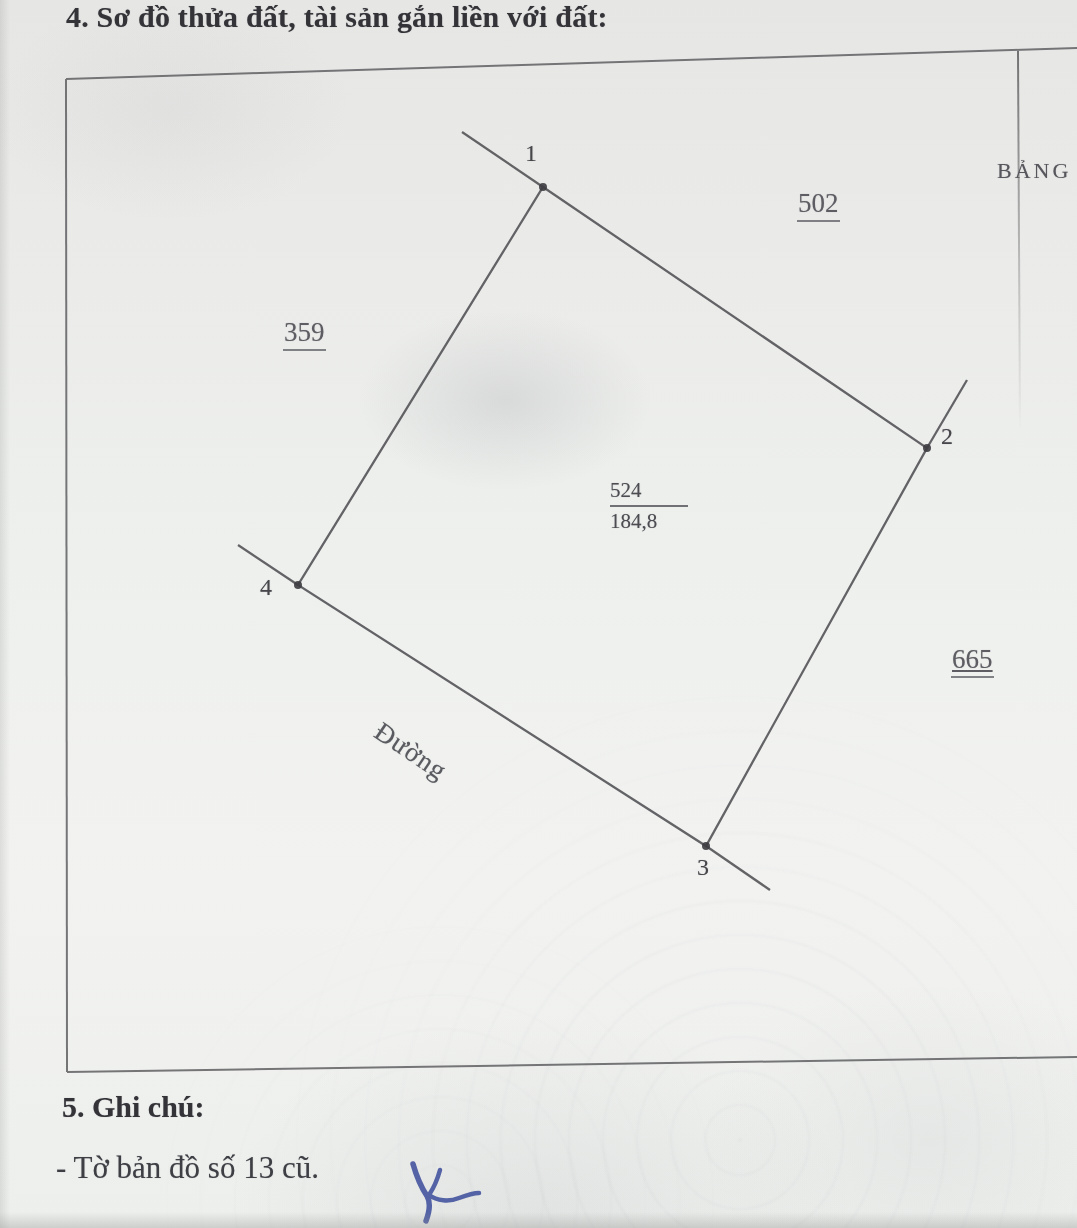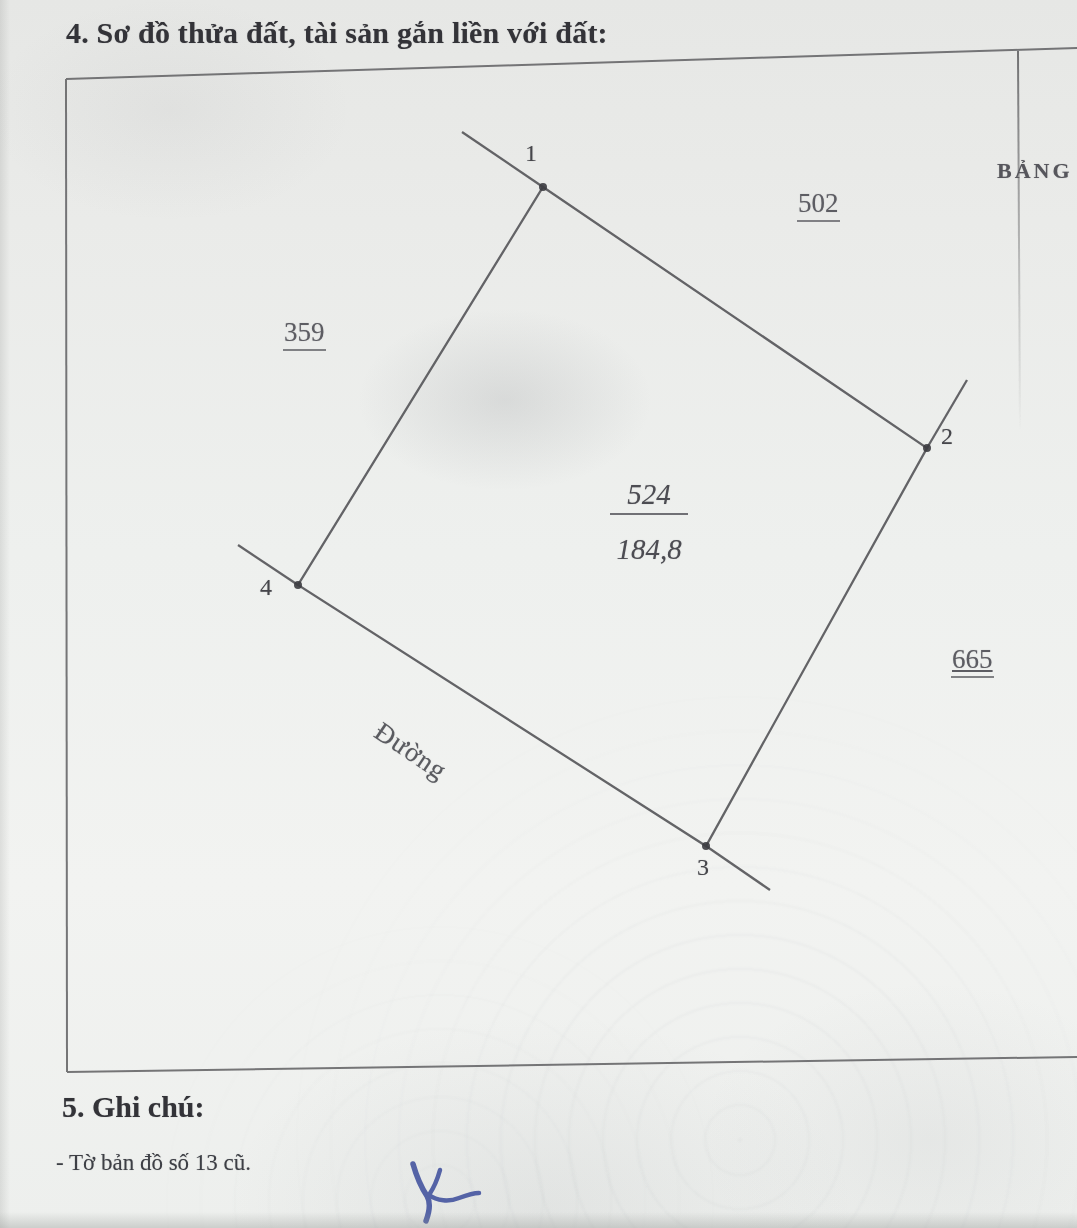--- a/index.html
+++ b/index.html
@@ -28,31 +28,31 @@
     position:absolute;pointer-events:none;border-radius:50%;
     background:repeating-radial-gradient(circle, rgba(130,140,150,.10) 0 2px, transparent 2px 34px);
     -webkit-mask-image:radial-gradient(circle, #000 30%, transparent 68%);
     mask-image:radial-gradient(circle, #000 30%, transparent 68%);
     filter:blur(1.2px);
   }
   .wm1{left:240px;top:640px;width:1000px;height:1000px;opacity:.55;}
   .wm2{left:120px;top:880px;width:640px;height:640px;opacity:.35;}
   .svg-layer{position:absolute;left:0;top:0;}
   .txt{position:absolute;color:#3a3a3e;text-shadow:0 0 1px rgba(60,60,66,.35);white-space:nowrap;}
-  .title{left:66px;top:16px;font-size:30px;font-weight:bold;color:#333338;letter-spacing:.2px;}
+  .title{left:66px;top:0;font-size:30px;font-weight:bold;color:#333338;letter-spacing:.2px;}
   .lbl{font-size:27px;color:#5d5d63;border-bottom:2px solid rgba(92,92,98,.75);padding:0 1px 1px 1px;}
   .vtx{font-size:24px;color:#46464b;}
-  .fraction{left:610px;top:478px;width:78px;text-align:center;font-size:29px;color:#4c4c52;font-style:italic;}
+  .fraction{left:610px;top:478px;width:78px;text-align:left;font-size:21px;color:#4c4c52;}
   .fraction .num{display:block;border-bottom:2px solid rgba(80,80,86,.8);padding-bottom:2px;}
-  .fraction .den{display:block;padding-top:2px;margin-top:16px;}
+  .fraction .den{display:block;padding-top:2px;}
   .road{left:386px;top:716px;font-size:27px;color:#5a5b60;letter-spacing:1px;
         transform:rotate(34deg);transform-origin:left top;}
-  .corner{left:997px;top:158px;font-size:22px;font-weight:bold;color:#56565c;letter-spacing:3px;text-align:right;}
+  .corner{left:997px;top:158px;font-size:22px;font-weight:normal;color:#56565c;letter-spacing:3px;text-align:right;}
   .notes-head{left:62px;top:1090px;font-size:30px;font-weight:bold;color:#333338;}
-  .note-line{left:56px;top:1150px;font-size:23px;color:#3d3f45;}
+  .note-line{left:56px;top:1150px;font-size:31px;color:#3d3f45;}
   .left-edge{position:absolute;left:0;top:0;bottom:0;width:10px;pointer-events:none;
     background:linear-gradient(90deg,rgba(110,112,110,.16),rgba(110,112,110,0));}
   .bottom-edge{position:absolute;left:0;right:0;bottom:0;height:16px;pointer-events:none;
     background:linear-gradient(180deg,rgba(150,154,150,0) 0%,rgba(150,154,150,.38) 100%);}
 </style>
 </head>
 <body>
 
 <div class="page">
 

